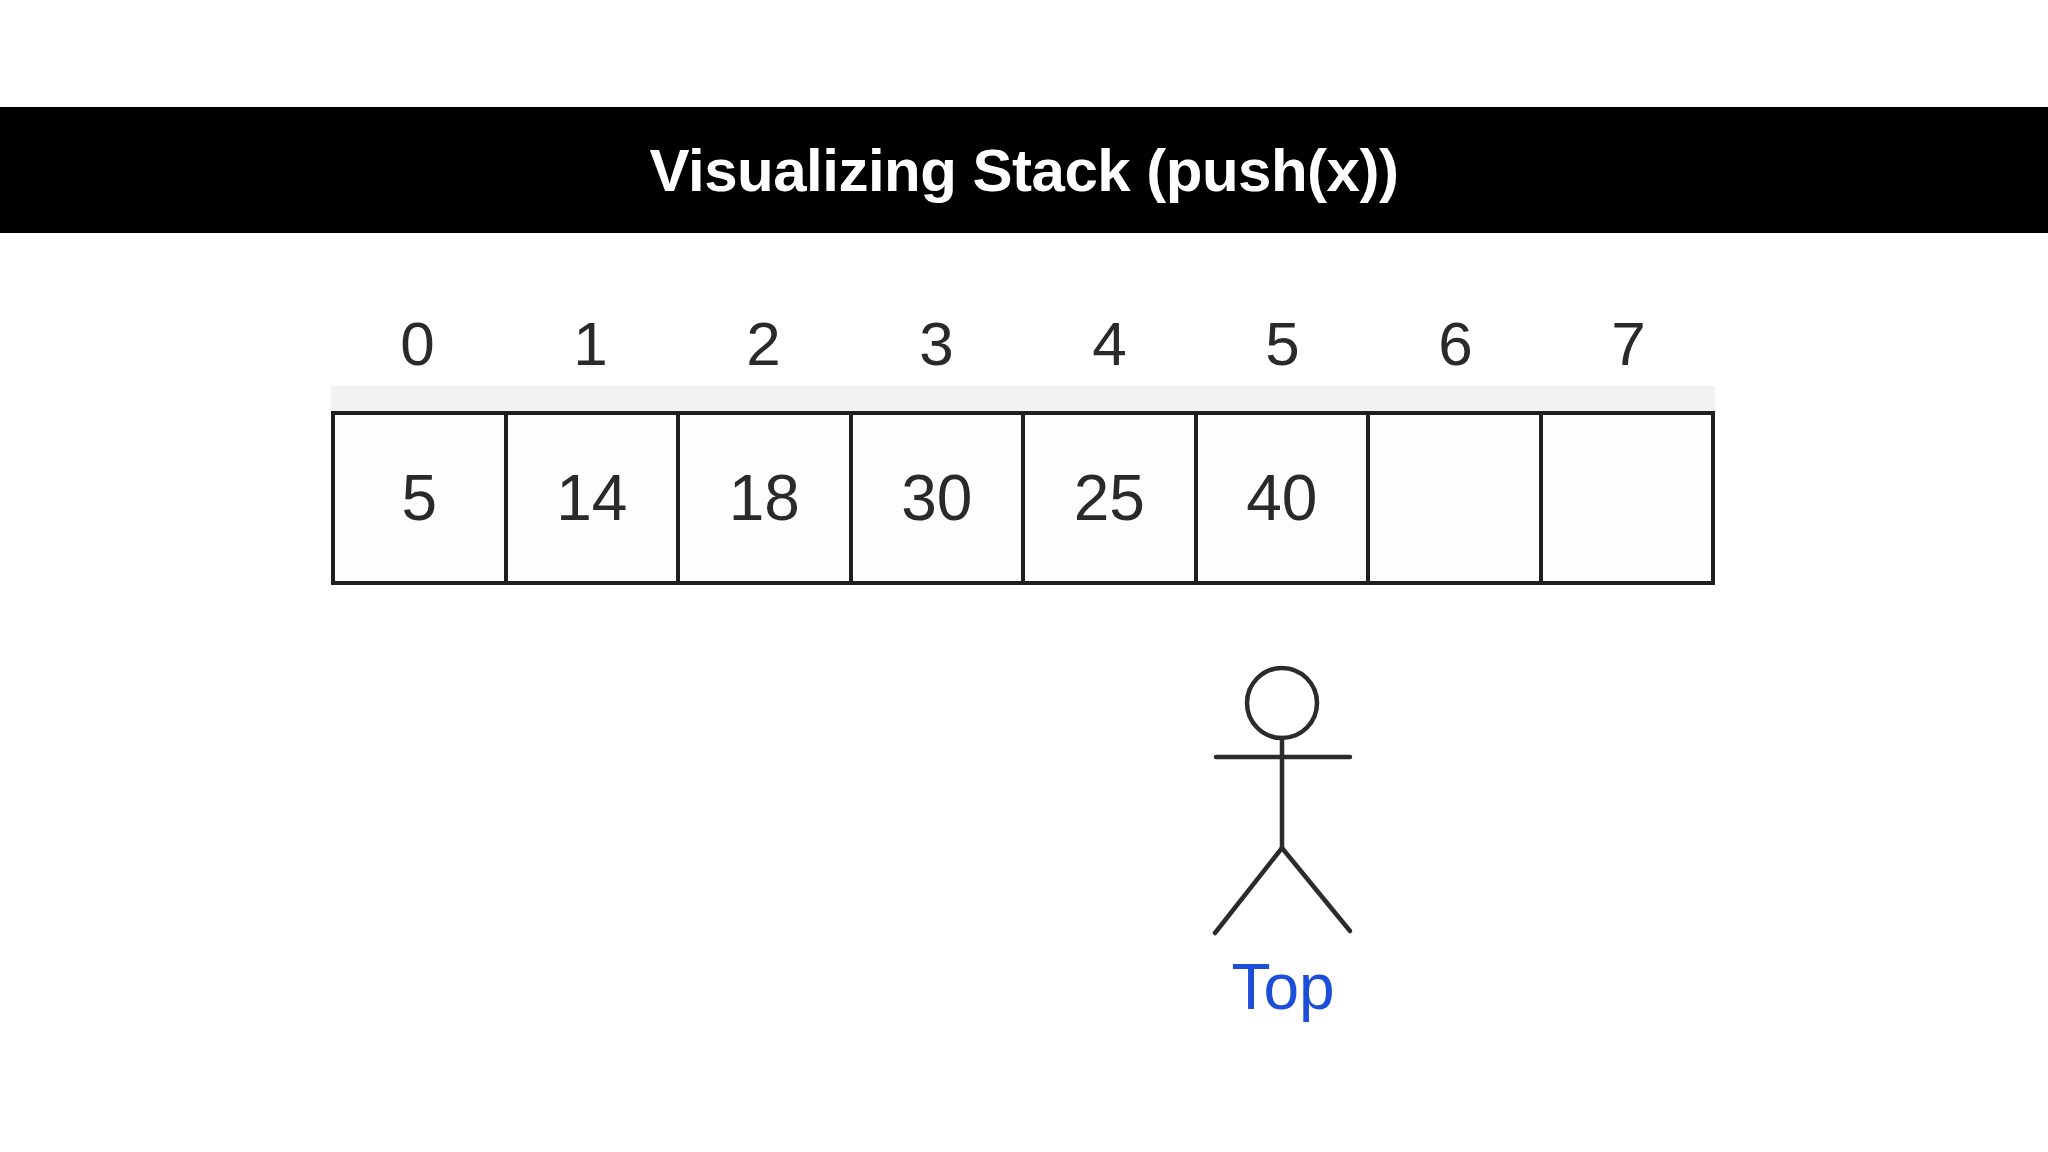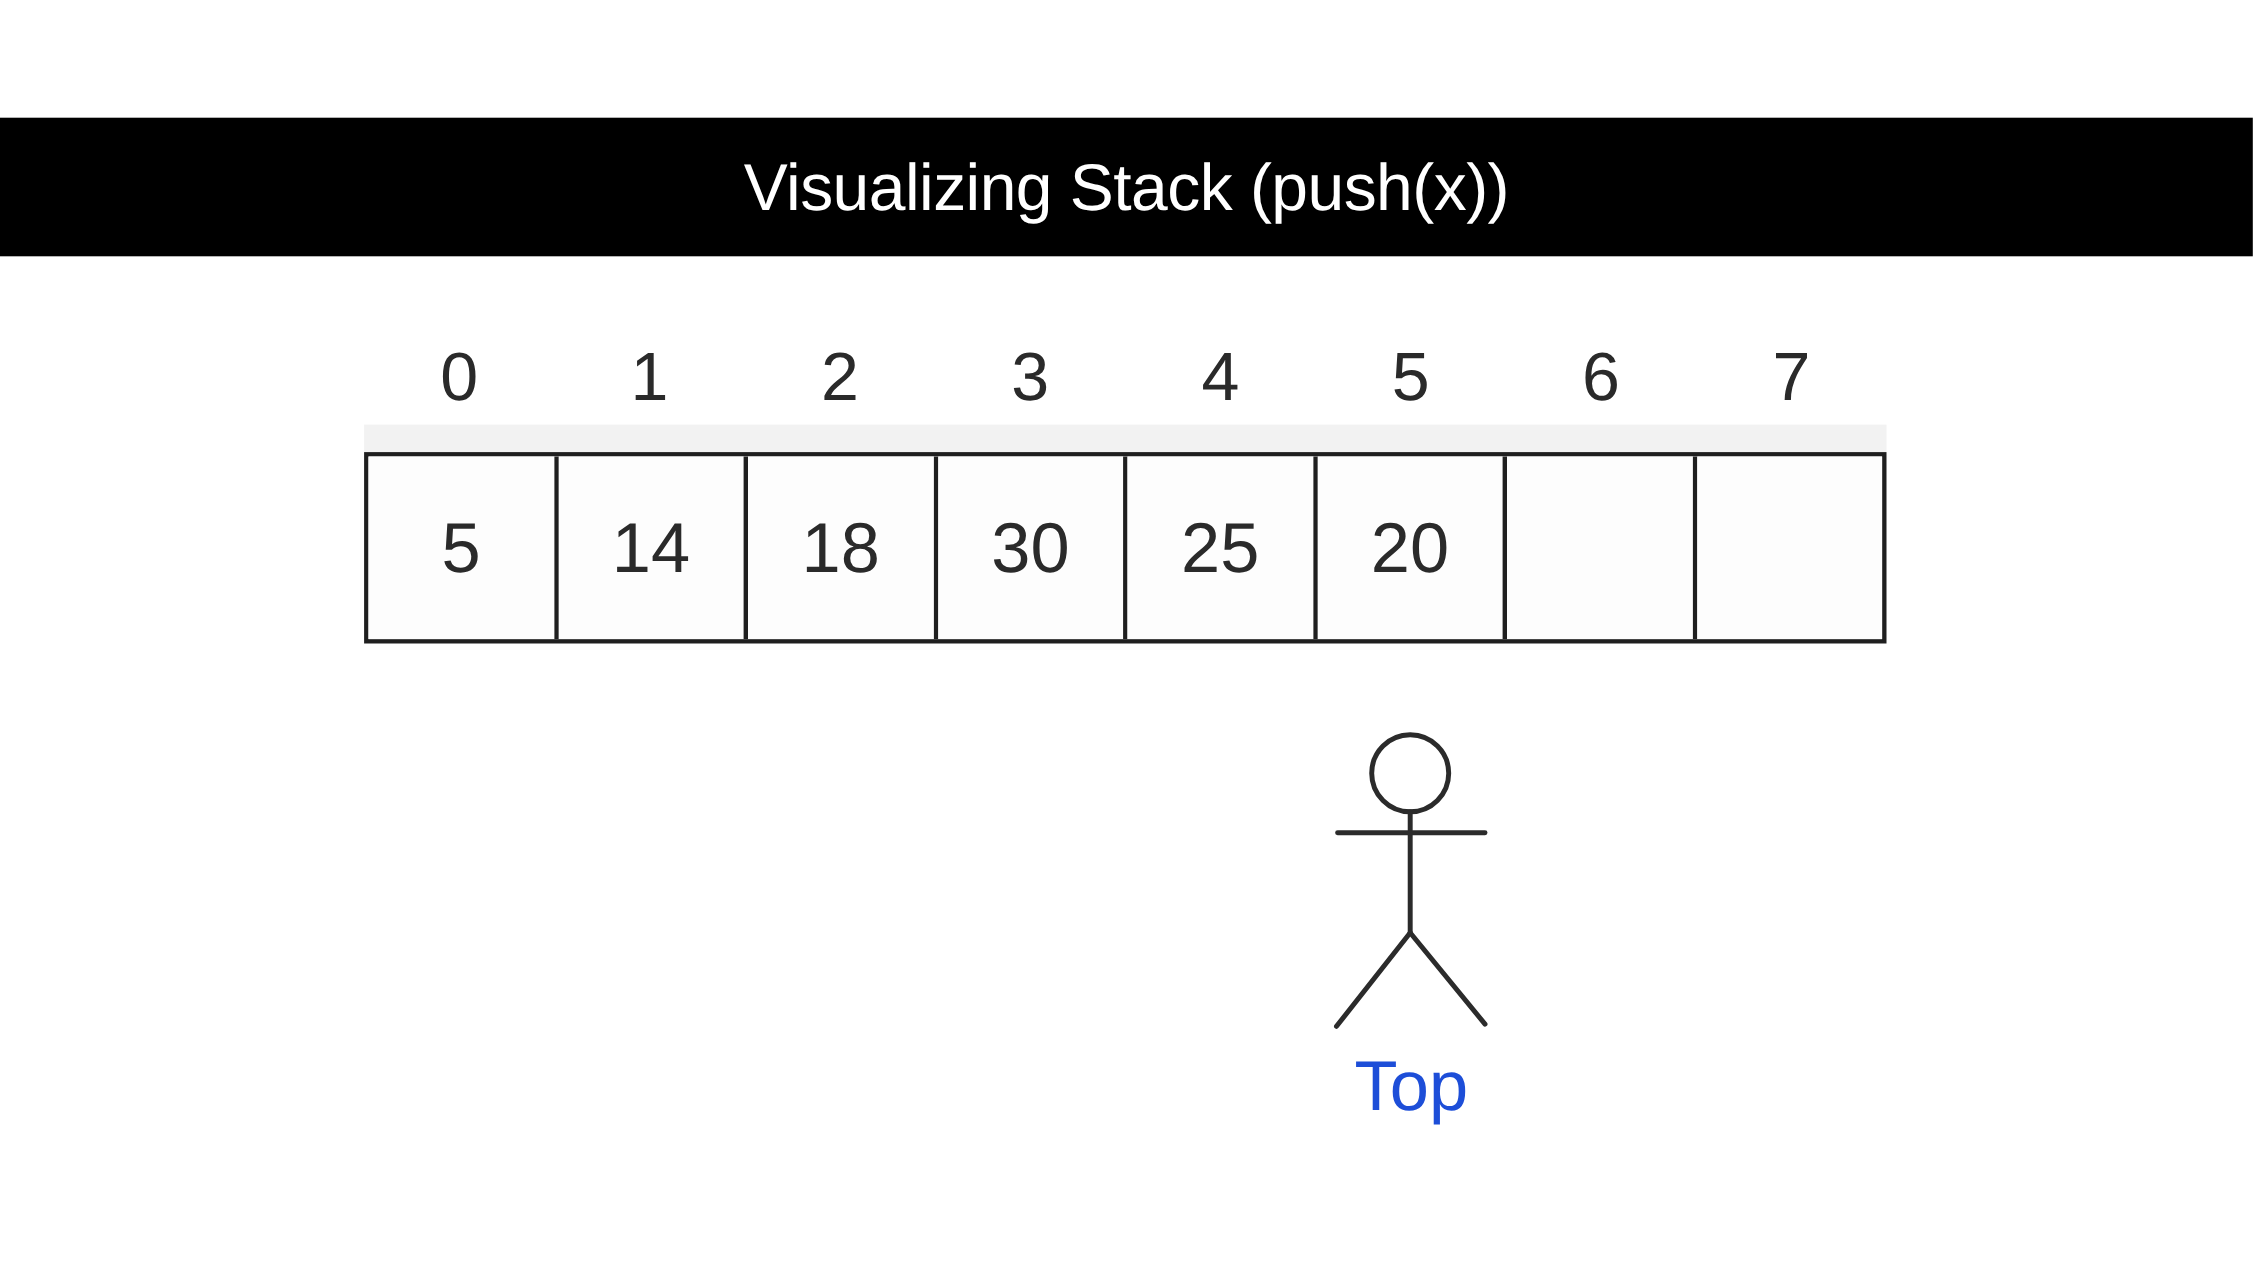--- a/index.html
+++ b/index.html
@@ -25,21 +25,21 @@
   .banner {
     position: absolute;
     left: 0; top: 107px;
     width: 2048px; height: 126px;
     background: var(--banner-bg);
     display: flex; align-items: center; justify-content: center;
   }
   .banner h1 {
     color: var(--banner-text);
     font-size: 60px;
-    font-weight: 400;
+    font-weight: 700;
     letter-spacing: -0.5px;
     white-space: nowrap;
   }
 
   
   .index-row {
     position: absolute;
     left: 331px; top: 308px;
     width: 1384px; height: 72px;
     display: flex;
@@ -116,21 +116,21 @@
   </div>
 
   <div class="band"></div>
 
   <div class="array">
     <div class="cell">5</div>
     <div class="cell">14</div>
     <div class="cell">18</div>
     <div class="cell">30</div>
     <div class="cell">25</div>
-    <div class="cell">20</div>
+    <div class="cell">40</div>
     <div class="cell"></div>
     <div class="cell"></div>
   </div>
 
   <svg class="figure" viewBox="1180 650 210 300" fill="none" stroke="#2b2b2b" stroke-width="4.5" stroke-linecap="round">
     <circle cx="1282" cy="703" r="35"></circle>
     <line x1="1282" y1="738" x2="1282" y2="848"></line>
     <line x1="1216" y1="757" x2="1350" y2="757"></line>
     <line x1="1282" y1="848" x2="1215" y2="933"></line>
     <line x1="1282" y1="848" x2="1350" y2="931"></line>

